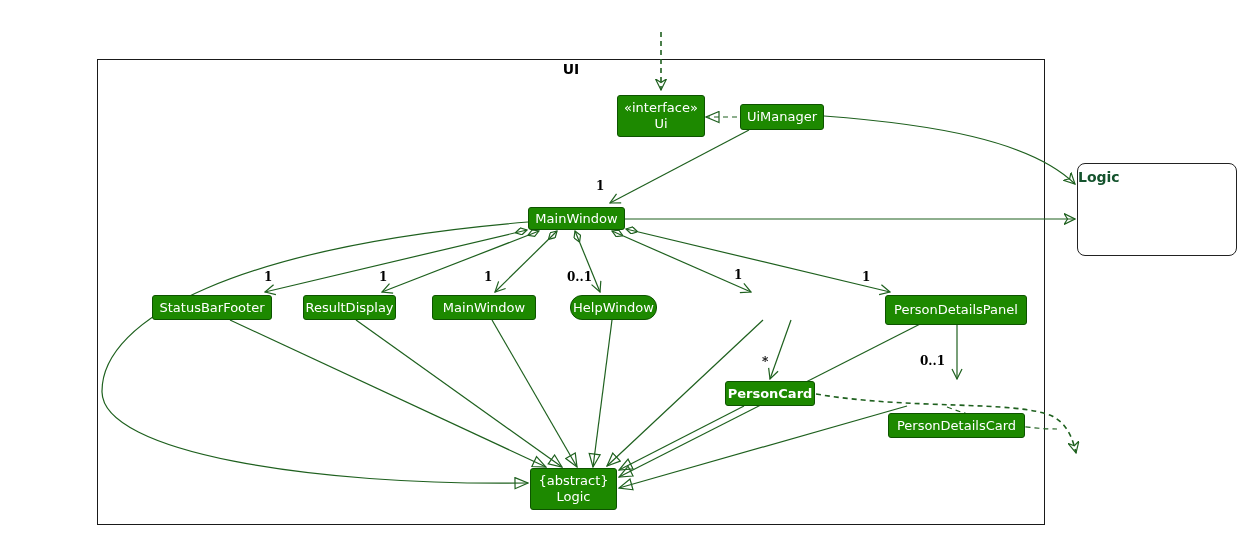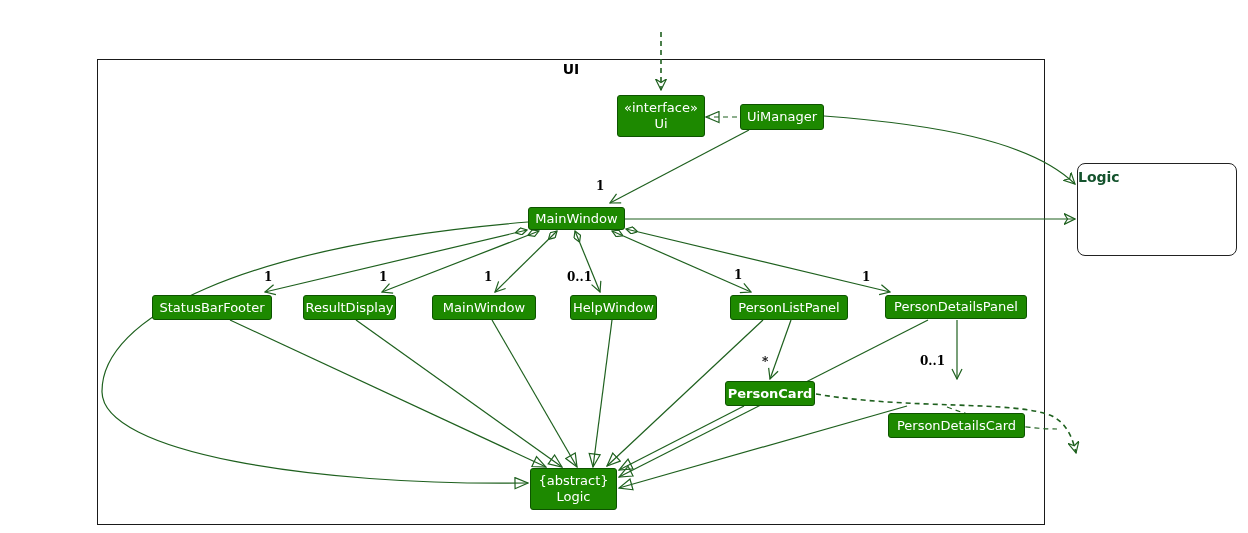--- a/index.html
+++ b/index.html
@@ -115,29 +115,26 @@
   </div>
 
   <div class="cls" style="left:303px;top:295px;width:93px;height:25px;">
     <span>ResultDisplay</span>
   </div>
 
   <div class="cls" style="left:432px;top:295px;width:104px;height:25px;">
     <span>MainWindow</span>
   </div>
 
-  <div class="cls" style="left:570px;top:295px;width:87px;height:25px;">
+  <div class="cls" style="left:570px;top:295px;width:87px;height:25px;border-radius:12px;">
     <span>HelpWindow</span>
   </div>
 
-  <div class="cls" style="left:730px;top:295px;width:118px;height:25px;">
-    <span>PersonListPanel</span>
-  </div>
 
-  <div class="cls" style="left:885px;top:295px;width:142px;height:24px;align-items:center;">
+  <div class="cls" style="left:885px;top:295px;width:142px;height:30px;align-items:center;">
     <span>PersonDetailsPanel</span>
   </div>
 
   <div class="cls" style="left:725px;top:381px;width:90px;height:25px;font-weight:bold;">
     <span>PersonCard</span>
   </div>
 
   <div class="cls" style="left:888px;top:381px;width:137px;height:25px;margin-top:32px;">
     <span>PersonDetailsCard</span>
   </div>

